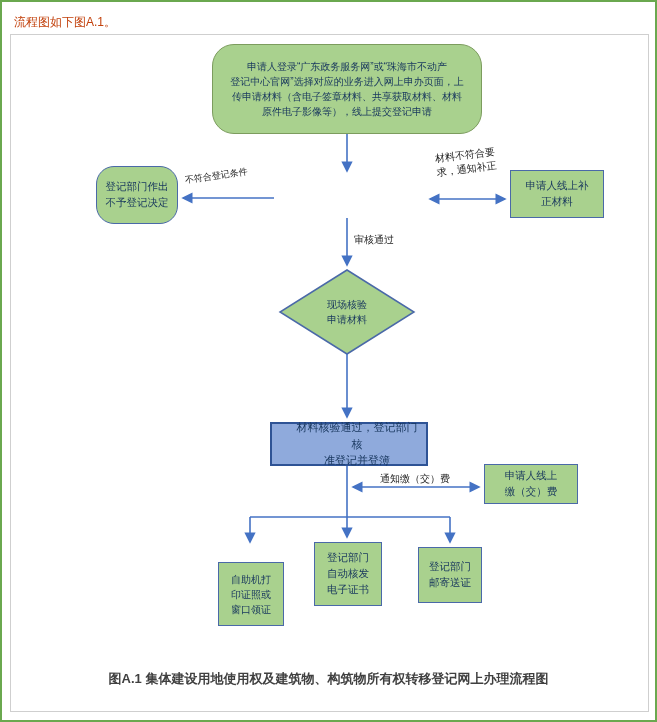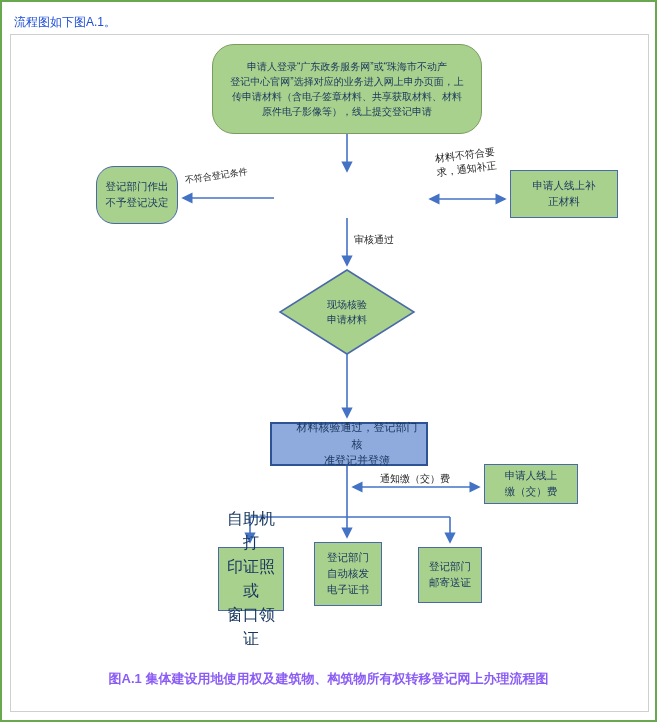--- a/index.html
+++ b/index.html
@@ -3,62 +3,62 @@
 <meta charset="utf-8">
 <style>
   html,body { margin:0; padding:0; background:#ffffff; }
   .page {
     position:relative; width:657px; height:722px; box-sizing:border-box;
     background:#ffffff; border:2px solid #6aa84f;
     font-family:"Liberation Sans", sans-serif;
     overflow:hidden;
   }
   .intro {
-    position:absolute; left:12px; top:12px; font-size:12px; color:#1d4ed8; z-index:3;
+    position:absolute; left:12px; top:12px; font-size:12px; color:#c2410c; z-index:3;
   }
   .chart-frame {
     position:absolute; left:8px; top:32px; width:639px; height:678px;
     border:1px solid #cfcfcf; box-sizing:border-box; z-index:0;
   }
   .connectors {
     position:absolute; left:0; top:0; width:657px; height:722px;
     pointer-events:none; z-index:1;
   }
   .node {
     position:absolute; display:flex; align-items:center; justify-content:center;
     text-align:center; white-space:pre-line; color:#17365d;
     box-sizing:border-box; z-index:2; line-height:1.5; padding:4px;
   }
   .green  { background:#a9d18e; border:1.4px solid #4a69a8; }
   .blue   { background:#8faadc; border:2px solid #2e5395; }
   .start  { left:210px; top:42px;  width:270px; height:90px; border-radius:22px;
             font-size:10px; border:1.4px solid #7c9c5e; background:#a9d18e; }
   .review { left:272px; top:174px; width:152px; height:42px; font-size:11px; }
   .reject { left:94px;  top:164px; width:82px;  height:58px; font-size:10.5px;border-radius:18px; }
-  .supplement { left:508px; top:168px; width:108px; height:48px; font-size:10.5px; }
+  .supplement { left:508px; top:168px; width:94px; height:48px; font-size:10.5px; }
   .verify { left:295px; top:288px; width:100px; height:44px; font-size:10px;
             background:transparent; border:none; }
   .approve{ left:268px; top:420px; width:158px; height:44px; font-size:11px;padding-left:20px; }
   .pay    { left:482px; top:462px; width:94px;  height:40px; font-size:10.5px; }
-  .print  { left:216px; top:545px; width:66px;  height:64px; font-size:16px; }
+  .print  { left:216px; top:560px; width:66px;  height:64px; font-size:10px; }
   .ecert  { left:312px; top:540px; width:68px;  height:64px; font-size:10.5px; }
   .mail   { left:416px; top:545px; width:64px;  height:56px; font-size:10.5px; }
   .edge-label {
     position:absolute; font-size:10px; color:#222; white-space:pre-line;
     z-index:3; line-height:1.35;
   }
   .lbl-not-qualified { left:183px; top:172px; font-size:9px;
     transform:rotate(-8deg); transform-origin:left center; }
   .lbl-not-conform   { left:434px; top:150px; transform:rotate(-7deg);
     transform-origin:left center; }
   .lbl-pass          { left:352px; top:231px; }
   .lbl-notify-pay    { left:355px; top:470px;margin-left:23px; }
   .caption {
     position:absolute; left:0; right:0; top:668px; text-align:center;
-    font-weight:bold; font-size:13px; color:#8b5cf6; z-index:3;
+    font-weight:bold; font-size:13px; color:#404040; z-index:3;
   }
 </style>
 </head>
 <body>
 
 <div class="page">
 
   <div class="intro">流程图如下图A.1。</div>
 
   <div class="chart-frame"></div>

